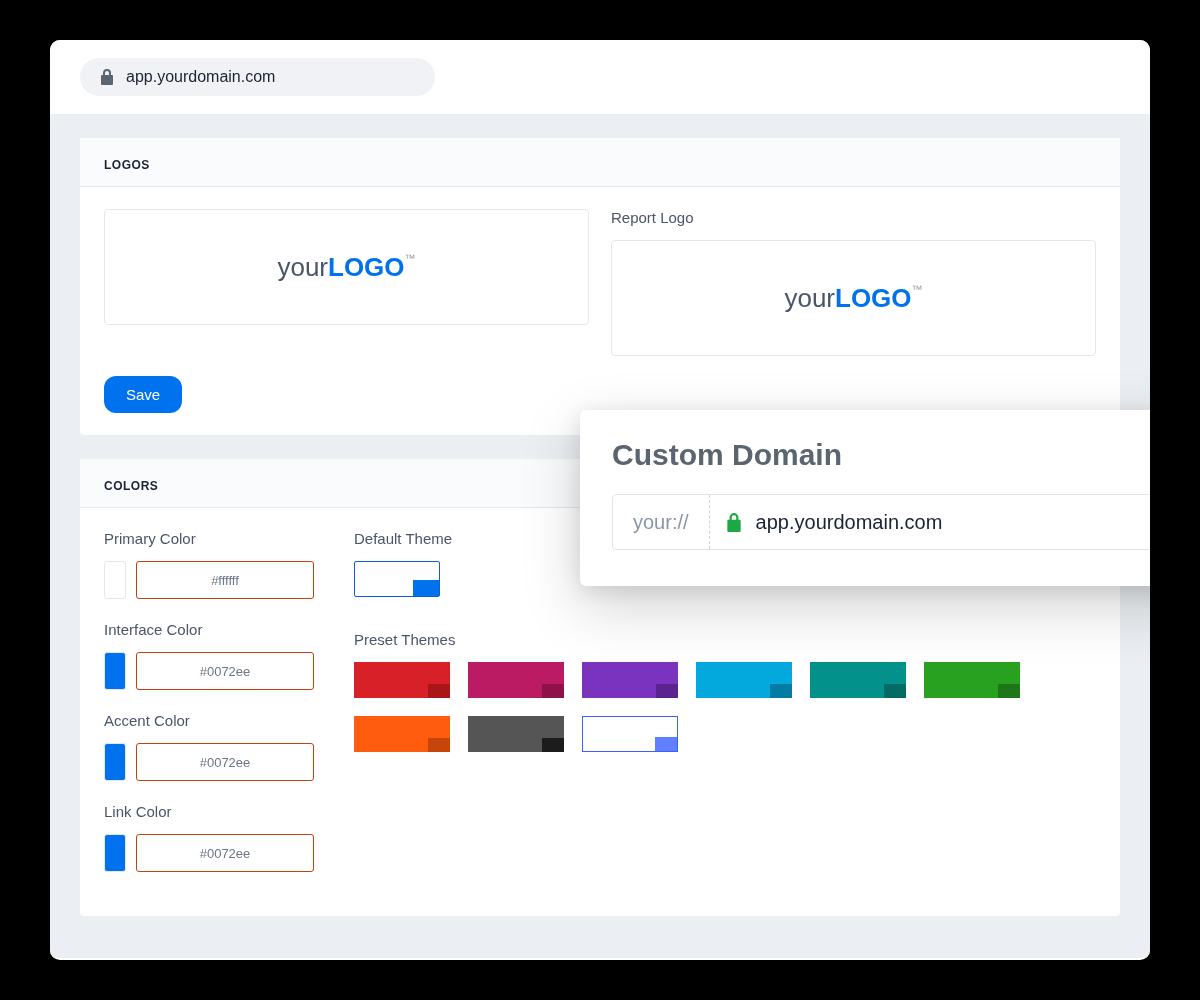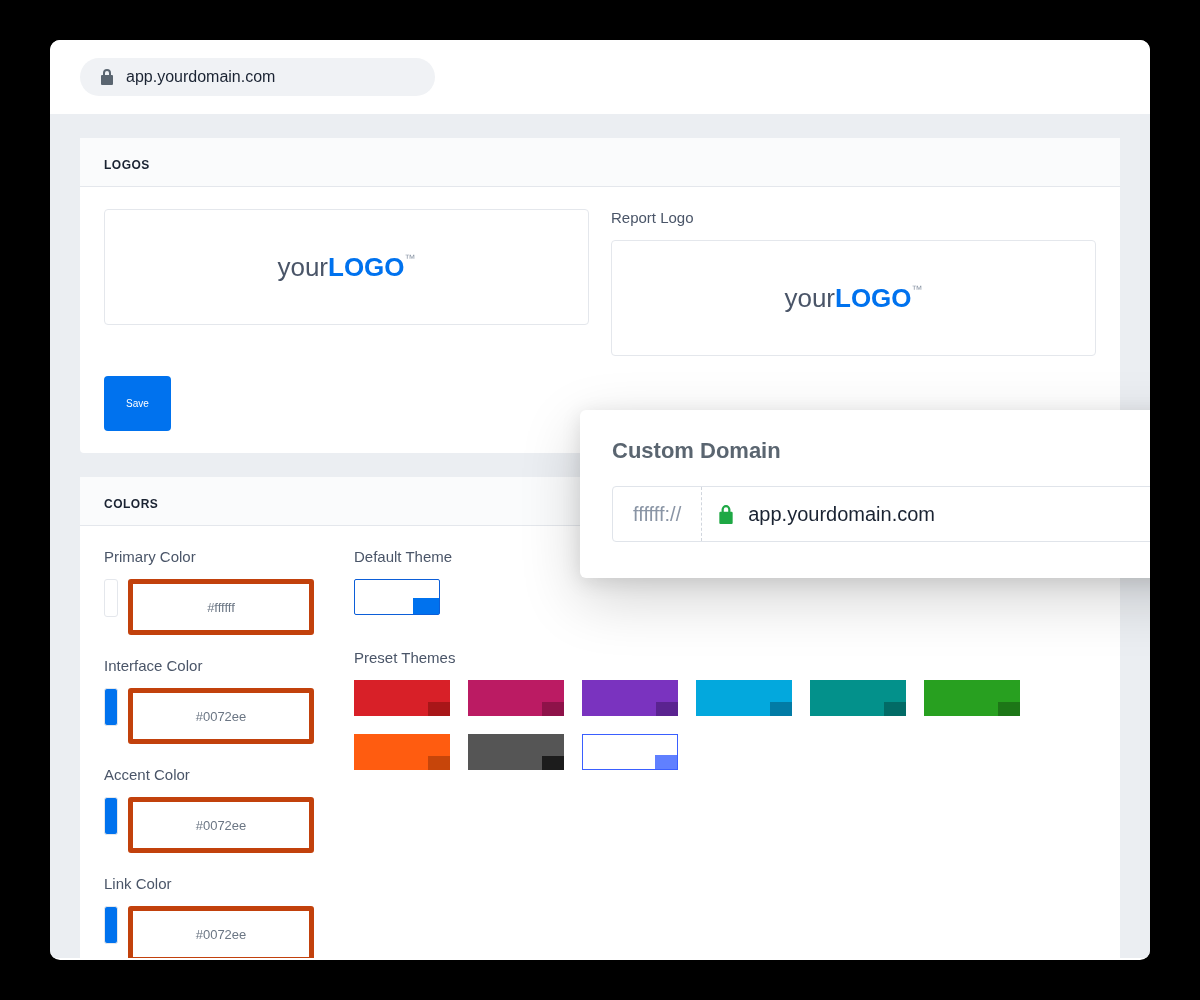--- a/index.html
+++ b/index.html
@@ -119,23 +119,23 @@
     }
     .icon-logo-circle .line2 {
       font-size: 14px;
       font-weight: 900;
       letter-spacing: 0.3px;
     }
     .btn-primary {
       background: #0072ee;
       color: #fff;
       border: none;
-      padding: 22px 22px;
-      border-radius: 4px;
-      font-size: 10px;
+      padding: 10px 22px;
+      border-radius: 12px;
+      font-size: 15px;
       font-weight: 500;
       cursor: pointer;
     }
     .colors-layout {
       display: flex;
       gap: 40px;
     }
     .colors-left {
       width: 210px;
     }
@@ -147,22 +147,22 @@
       gap: 10px;
     }
     .swatch-input {
       width: 70px;
       height: 38px;
       border: 1px solid #e4e7ec;
       border-radius: 3px;
     }
     .hex-input {
       flex: 1;
-      height: 56px;
-      border: 5px solid #c2410c;
+      height: 38px;
+      border: 1px solid #c2410c;
       border-radius: 3px;
       text-align: center;
       font-size: 13px;
       color: #6b7684;
       background: #fff;
     }
     .colors-right {
       flex: 1;
     }
     .theme-preview {
@@ -210,21 +210,21 @@
       position: absolute;
       top: 370px;
       left: 530px;
       width: 640px;
       background: #fff;
       border-radius: 6px;
       box-shadow: 0 20px 60px rgba(0,0,0,0.18), 0 4px 20px rgba(0,0,0,0.1);
       padding: 28px 32px 36px;
     }
     .popup-title {
-      font-size: 22px;
+      font-size: 30px;
       font-weight: 600;
       color: #5a6570;
       margin-bottom: 22px;
     }
     .domain-input-group {
       display: flex;
       border: 1px solid #e0e4ea;
       border-radius: 4px;
       overflow: hidden;
       height: 56px;
@@ -367,21 +367,21 @@
           </div>
         </div>
       </div>
     </div>
 
   </div>
 
   <div class="custom-domain-popup">
     <div class="popup-title">Custom Domain</div>
     <div class="domain-input-group">
-      <div class="domain-protocol">ffffff://</div>
+      <div class="domain-protocol">your://</div>
       <div class="domain-value">
         <svg class="domain-lock" viewBox="0 0 14 18">
             <path d="M11 7V5a4 4 0 10-8 0v2H2a1 1 0 00-1 1v9a1 1 0 001 1h10a1 1 0 001-1V8a1 1 0 00-1-1h-1zM5 5a2 2 0 114 0v2H5V5z"></path>
           </svg>
         <span class="domain-text">app.yourdomain.com</span>
       </div>
     </div>
   </div>
 
 </div>

